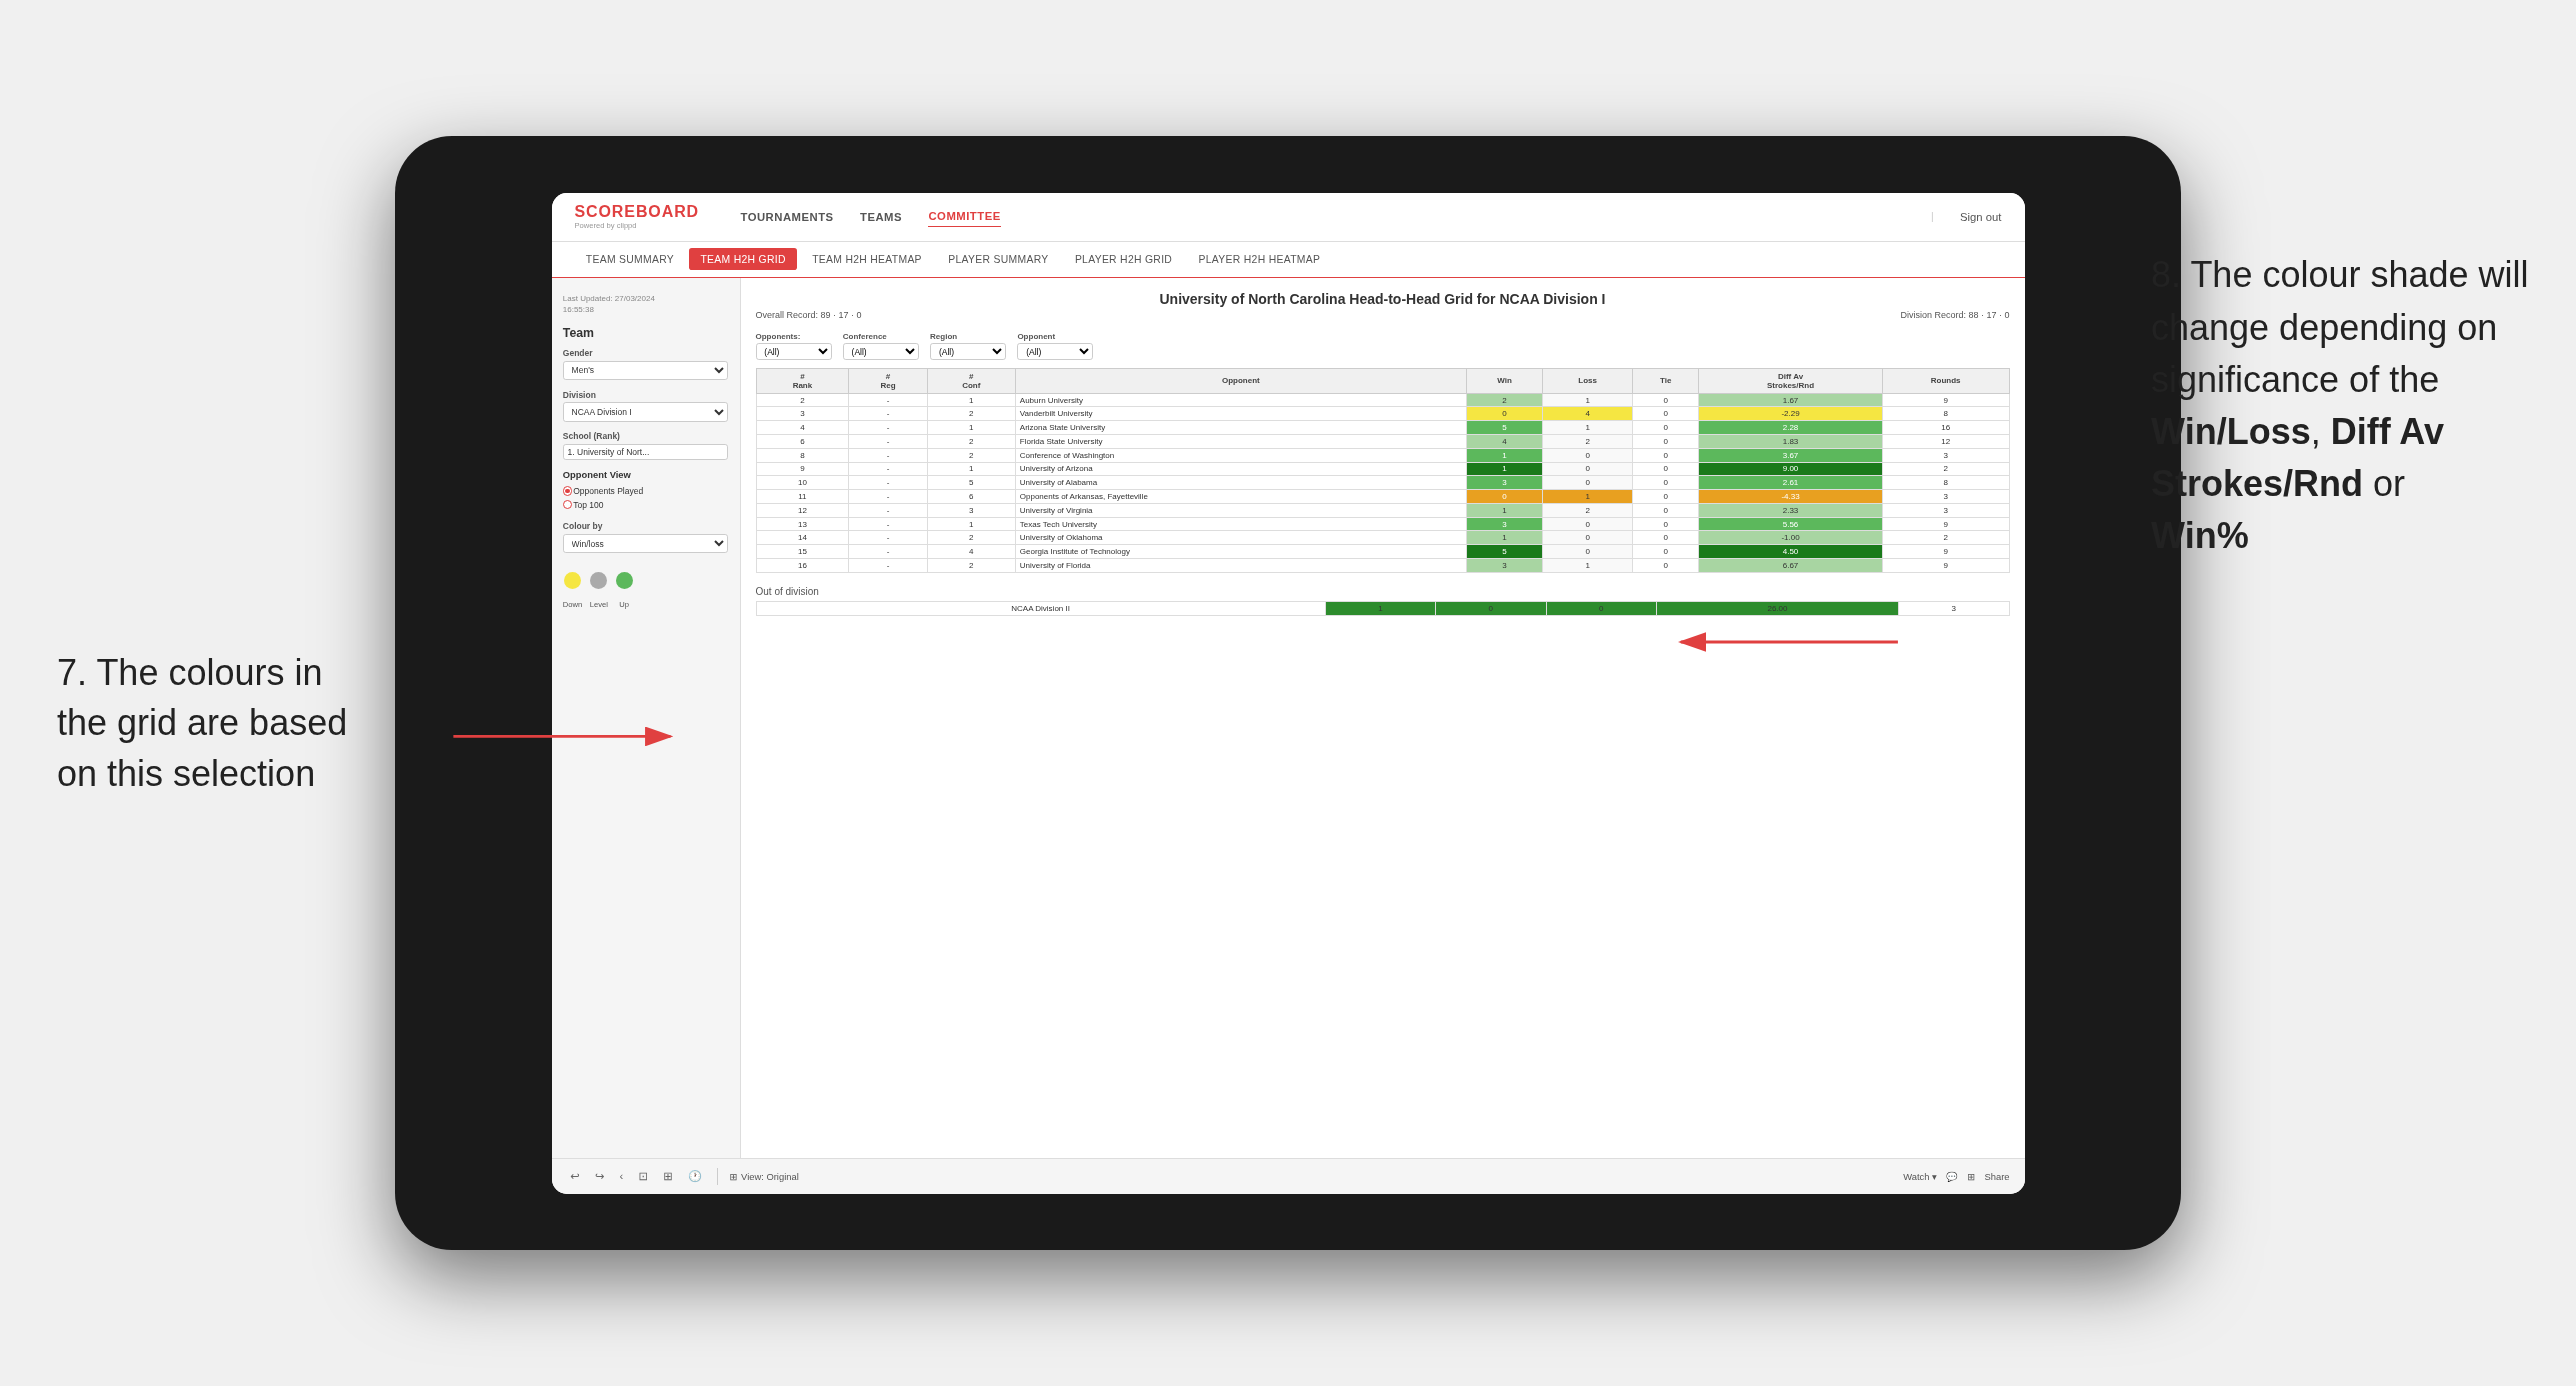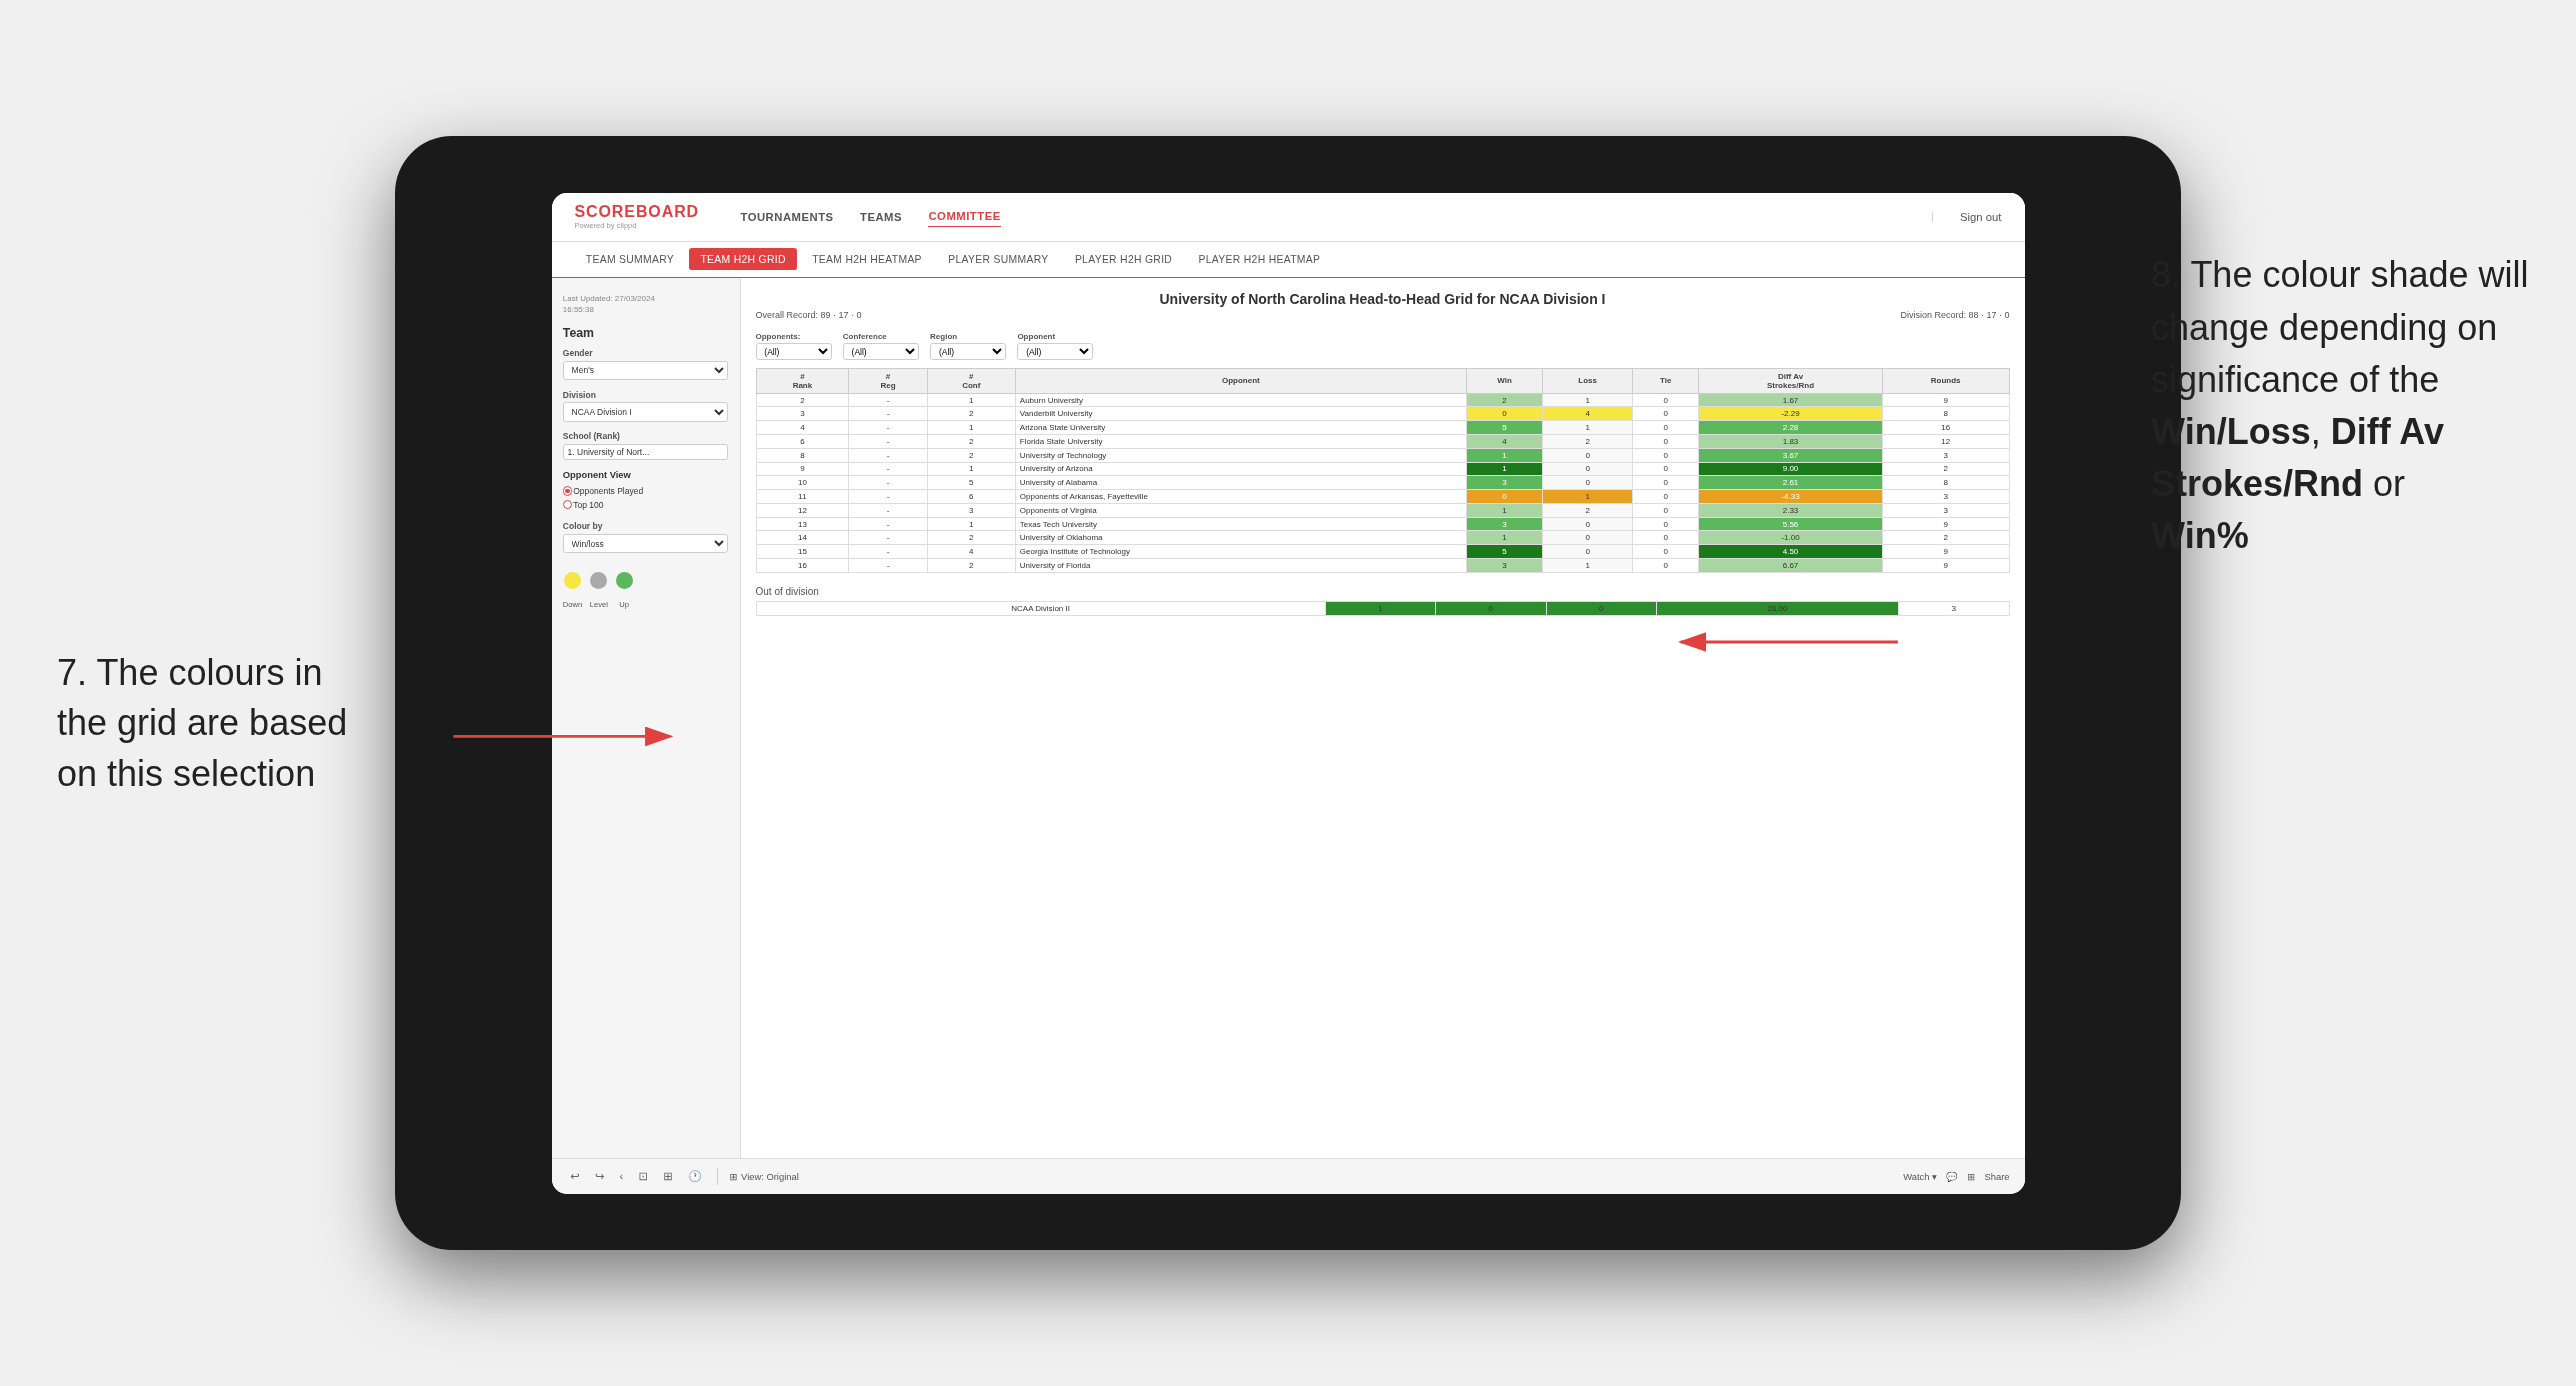--- a/index.html
+++ b/index.html
@@ -617,21 +617,21 @@
     <td style="background:#a8d5a2;color:#333;">4</td>
     <td style="background:#f9f9f9;color:#333;">2</td>
     <td>0</td>
     <td style="background:#a8d5a2;color:#333;">1.83</td>
     <td>12</td>
   </tr>
               <tr>
     <td>8</td>
     <td>-</td>
     <td>2</td>
-    <td class="td-opponent">University of Technology</td>
+    <td class="td-opponent">Conference of Washington</td>
     <td style="background:#5cb85c;color:#fff;">1</td>
     <td style="background:#f9f9f9;color:#333;">0</td>
     <td>0</td>
     <td style="background:#5cb85c;color:#fff;">3.67</td>
     <td>3</td>
   </tr>
               <tr>
     <td>9</td>
     <td>-</td>
     <td>1</td>
@@ -661,21 +661,21 @@
     <td style="background:#e8a020;color:#fff;">0</td>
     <td style="background:#e8a020;color:#333;">1</td>
     <td>0</td>
     <td style="background:#e8a020;color:#fff;">-4.33</td>
     <td>3</td>
   </tr>
               <tr>
     <td>12</td>
     <td>-</td>
     <td>3</td>
-    <td class="td-opponent">Opponents of Virginia</td>
+    <td class="td-opponent">University of Virginia</td>
     <td style="background:#a8d5a2;color:#333;">1</td>
     <td style="background:#f9f9f9;color:#333;">2</td>
     <td>0</td>
     <td style="background:#a8d5a2;color:#333;">2.33</td>
     <td>3</td>
   </tr>
               <tr>
     <td>13</td>
     <td>-</td>
     <td>1</td>

